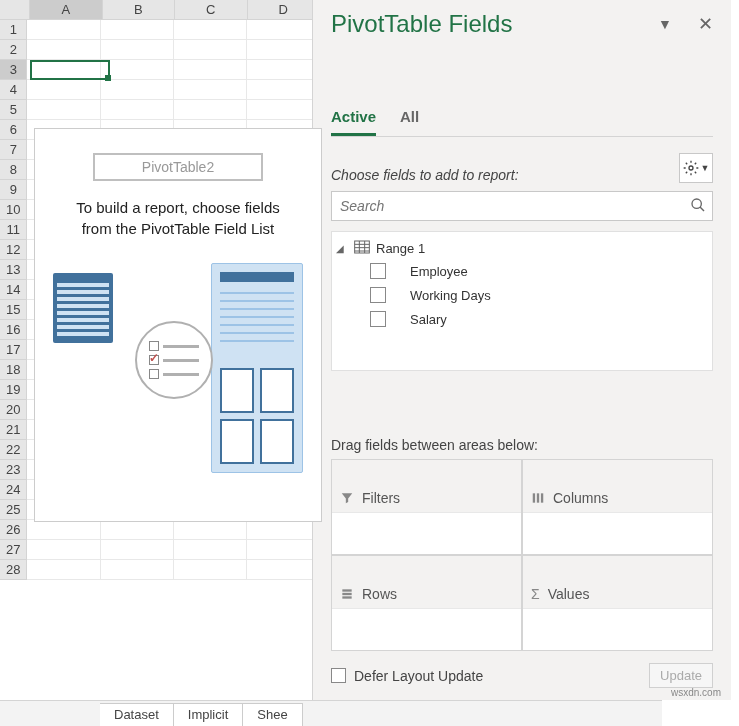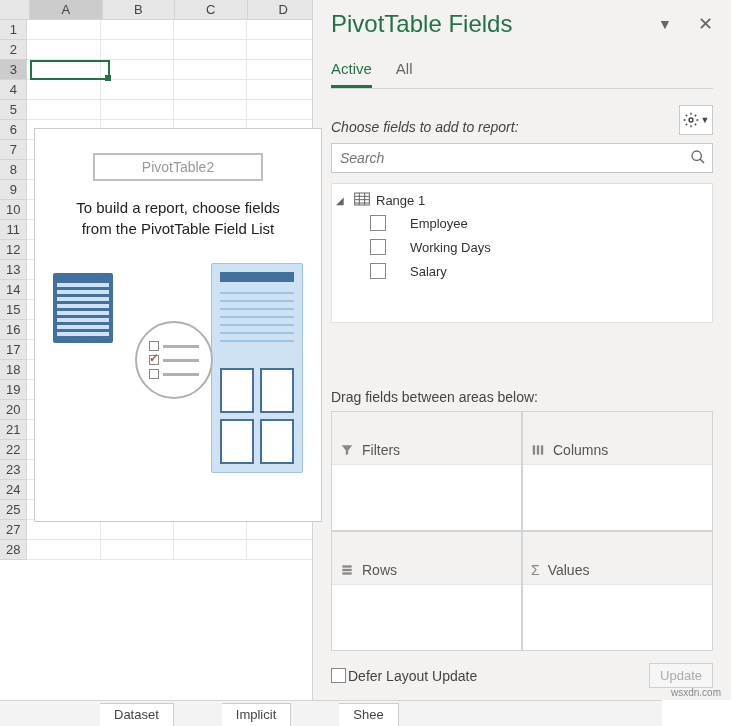--- a/index.html
+++ b/index.html
@@ -36,36 +36,36 @@
 .ill-panel-grid { position: absolute; bottom: 8px; left: 8px; right: 8px; height: 96px; display: grid; grid-template-columns: 1fr 1fr; grid-template-rows: 1fr 1fr; gap: 6px; }
 .ill-panel-grid div { background: #fff; border: 2px solid #41719c; }
 .ill-lens { position: absolute; left: 100px; top: 66px; width: 78px; height: 78px; border: 2px solid #b0b0b0; border-radius: 50%; background: #fff; display:flex; align-items:center; justify-content:center; flex-direction:column; gap:6px; }
 .ill-lens .chk { width: 50px; height: 8px; display:flex; align-items:center; gap:4px; }
 .ill-lens .chk .box { width:10px; height:10px; border:1.5px solid #888; }
 .ill-lens .chk.checked .box { background: #fff; position: relative; }
 .ill-lens .chk.checked .box::after { content:"✓"; position:absolute; left:-1px; top:-5px; color:#c0504d; font-size:12px; font-weight:bold; }
 .ill-lens .chk .ln { flex:1; height:3px; background:#b0b0b0; }
 
 
-.tabs-bar { position: absolute; bottom: 0; left: 0; width: 662px; height: 26px; background: #f3f3f3; border-top: 1px solid #d4d4d4; display: flex; align-items: stretch; padding-left: 100px; gap: 48px; }
+.tabs-bar { position: absolute; bottom: 0; left: 0; width: 662px; height: 26px; background: #f3f3f3; border-top: 1px solid #d4d4d4; display: flex; align-items: stretch; padding-left: 100px; }
 .tab { padding: 3px 14px; border-right: 1px solid #ccc; background: #fff; font-size: 13px; color: #444; border-top: 1px solid #ccc; margin-top: 2px; }
 .tab.cut { }
 .watermark { position: absolute; right: 18px; bottom: 28px; font-size: 10px; color: #888; }
 
 
 .panel { position: absolute; right: 8px; top: 0; width: 419px; height: 700px; background: #f3f2f1; border-left: 1px solid #d4d4d4; display: flex; flex-direction: column; }
 .panel-head { padding: 10px 18px 0; }
 .panel-title-row { display: flex; align-items: center; justify-content: space-between; }
 .panel-title { font-size: 24px; color: #217346; font-weight: 400; }
 .head-icons { display: flex; gap: 26px; align-items: center; }
 .drop-icon, .close-icon { font-size: 14px; color: #666; }
 .close-icon { font-size: 18px; }
 
 .panel-tabs { display: flex; gap: 24px; margin-top: 16px; border-bottom: 1px solid #d4d4d4; }
-.ptab { padding: 6px 0 8px; font-size: 15px; color: #666; font-weight: 400; border-bottom: 3px solid transparent; }
+.ptab { padding: 6px 0 8px; font-size: 15px; color: #666; font-weight: 700; border-bottom: 3px solid transparent; margin-top: 48px; }
 .ptab.active { color: #217346; border-bottom-color: #217346; }
 
 .choose-row { display: flex; justify-content: space-between; align-items: flex-end; padding: 16px 18px 8px; font-style: italic; }
 .choose-lbl { font-size: 14px; color: #444; }
 .gear-btn { width: 34px; height: 30px; border: 1px solid #c8c8c8; background: #fff; display: flex; align-items: center; justify-content: center; color: #444; }
 .gear-btn svg { width: 16px; height: 16px; }
 
 .search-wrap { margin: 0 18px 10px; border: 1px solid #c8c8c8; background: #fff; display: flex; align-items: center; height: 30px; gap: 36px; }
 .search-input { flex: 1; border: none; outline: none; padding: 0 8px; font-size: 14px; font-style: italic; color: #888; background: transparent; }
 .search-ico { width: 28px; text-align: center; color: #666; }
@@ -79,21 +79,21 @@
 .field-chk { width: 16px; height: 16px; border: 1px solid #888; background: #fff; }
 
 .drag-lbl { padding: 18px 18px 6px; font-size: 14px; color: #444; margin-top: 48px; }
 .areas { flex: 1; display: grid; grid-template-columns: 1fr 1fr; grid-template-rows: 1fr 1fr; gap: 0; padding: 0 18px; }
 .area { border: 1px solid #d4d4d4; display: flex; flex-direction: column; }
 .area-head { display: flex; align-items: center; gap: 8px; padding: 6px 8px; font-size: 14px; color: #555; margin-top: 24px; }
 .area-head svg { width: 14px; height: 14px; fill: #888; }
 .area-body { flex: 1; background: #fff; margin: 0; border-top: 1px solid #e8e8e8; }
 
 .panel-foot { display: flex; align-items: center; justify-content: space-between; padding: 12px 18px; }
-.defer-wrap { display: flex; align-items: center; gap: 2px; font-size: 14px; color: #444; }
+.defer-wrap { display: flex; align-items: center; gap: 8px; font-size: 14px; color: #444; }
 .defer-chk { width: 15px; height: 15px; border: 1px solid #888; background: #fff; }
 .update-btn { padding: 4px 10px; border: 1px solid #d0d0d0; background: #f6f6f6; color: #aaa; font-size: 13px; }
 </style>
 </head>
 <body>
 
 <div class="sheet">
   <div class="col-headers">
     <div class="corner"></div>
     <div class="col-h active">A</div>
@@ -265,20 +265,27 @@
       </div>
     <div class="row">
         <div class="row-h">24</div>
         <div class="cell"></div>
         <div class="cell"></div>
         <div class="cell"></div>
         <div class="cell"></div>
       </div>
     <div class="row">
         <div class="row-h">25</div>
+        <div class="cell"></div>
+        <div class="cell"></div>
+        <div class="cell"></div>
+        <div class="cell"></div>
+      </div>
+    <div class="row">
+        <div class="row-h">26</div>
         <div class="cell"></div>
         <div class="cell"></div>
         <div class="cell"></div>
         <div class="cell"></div>
       </div>
     <div class="row">
         <div class="row-h">27</div>
         <div class="cell"></div>
         <div class="cell"></div>
         <div class="cell"></div>

